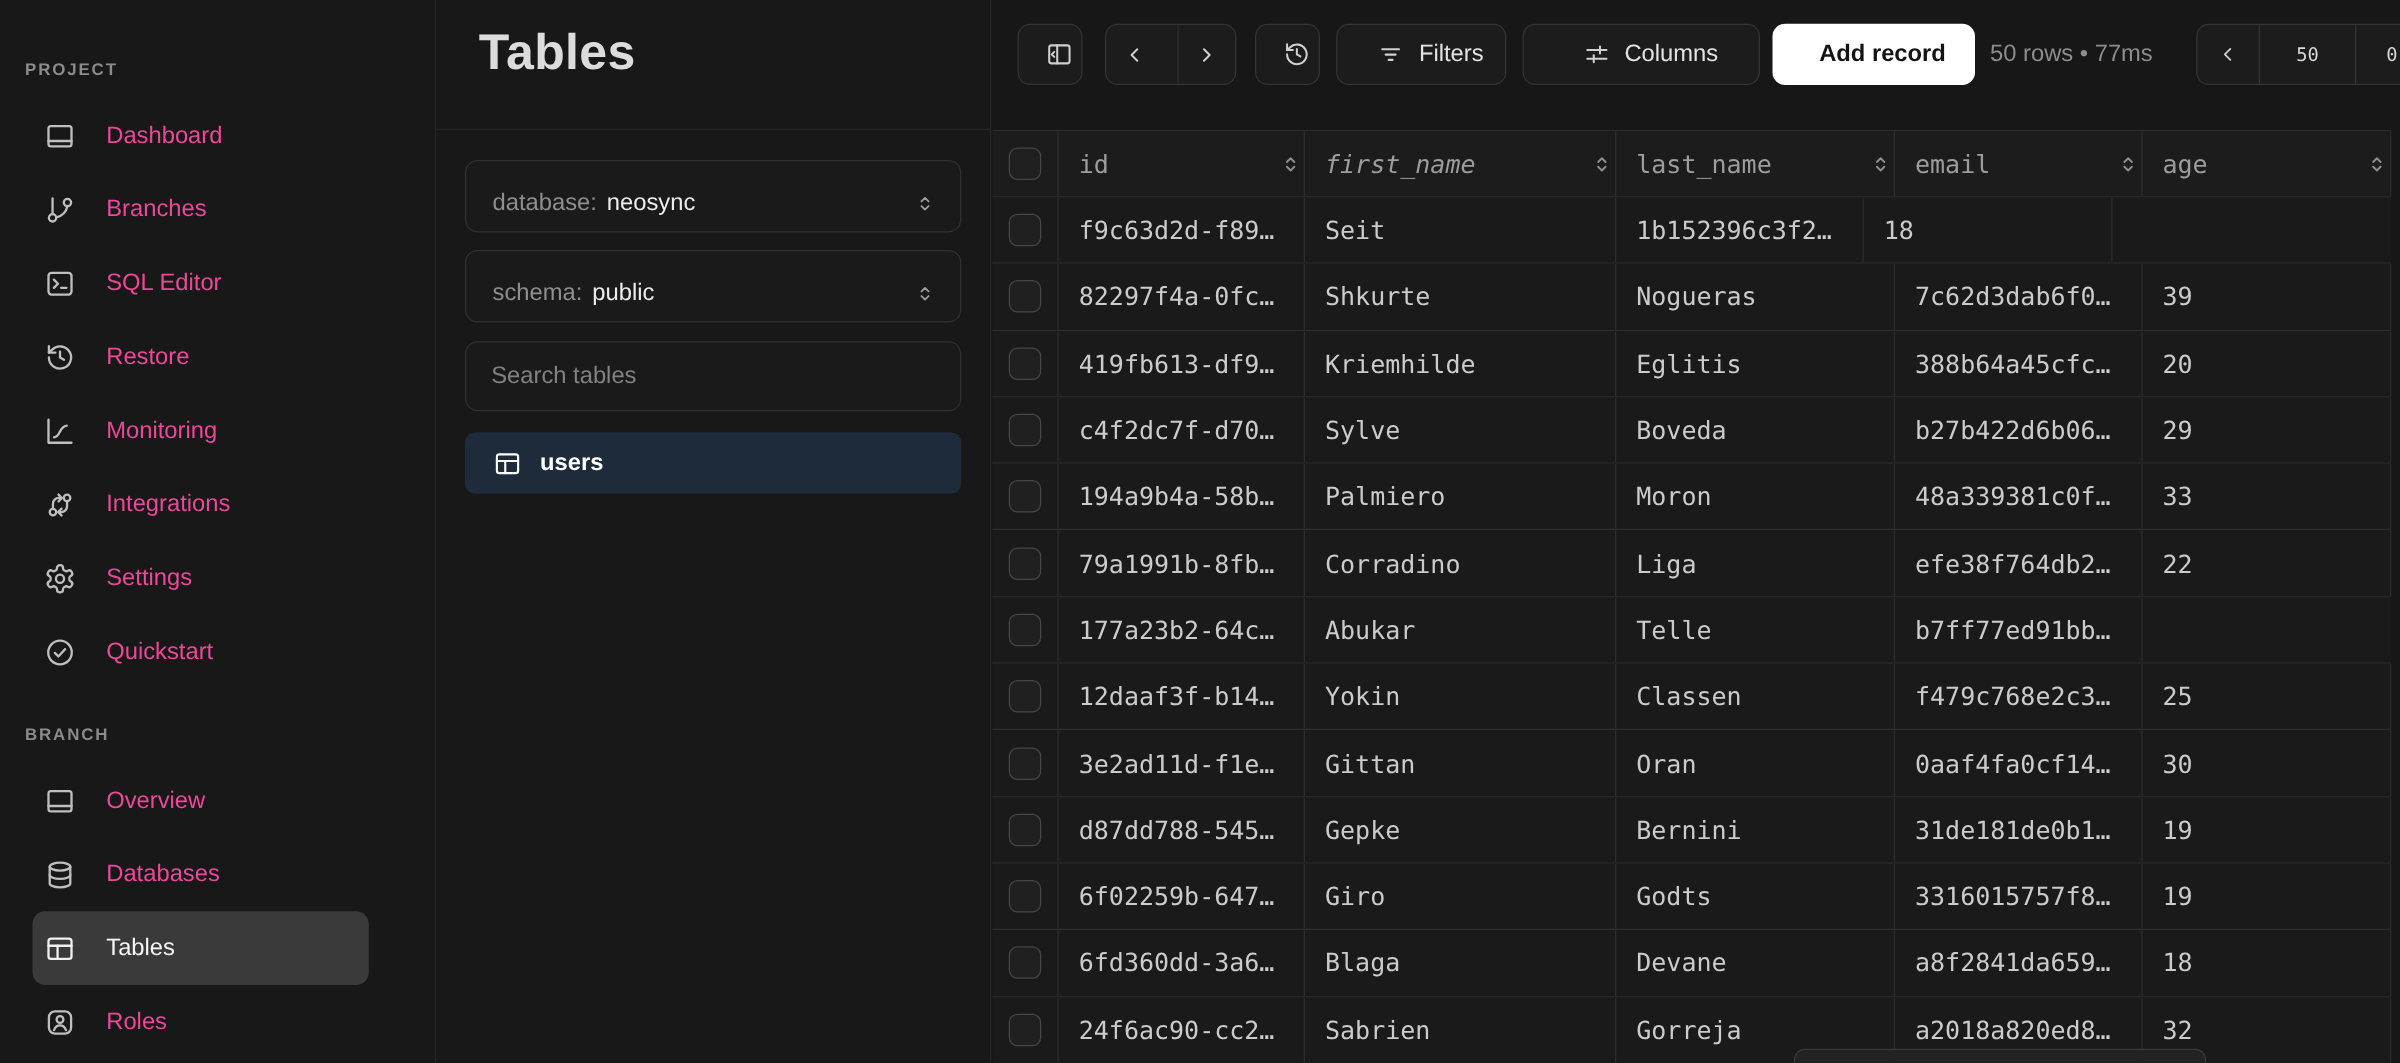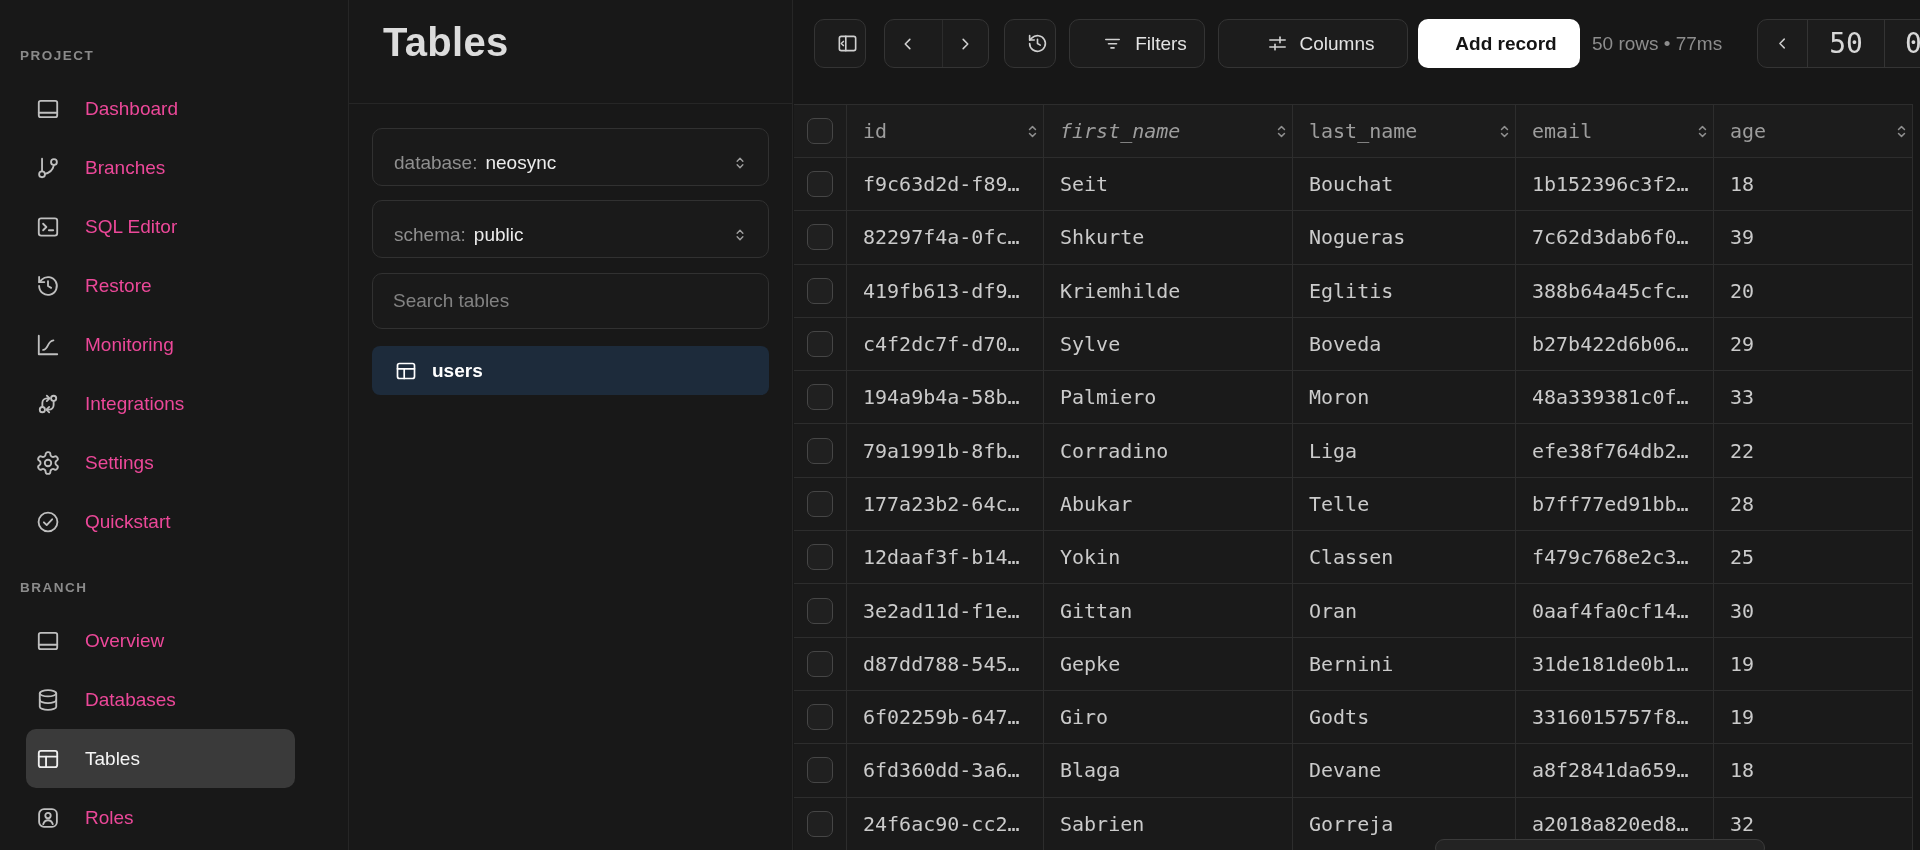--- a/index.html
+++ b/index.html
@@ -43,21 +43,21 @@
   .tbtn .icn { width:23px; height:23px; color:#d0d0d0; }
   .navgroup { padding:0; }
   .navhalf { width:52px; height:100%; display:flex; align-items:center; justify-content:center; color:#c9c9c9; cursor:pointer; }
   .navhalf + .navhalf { border-left:1px solid #2c2c2c; }
   .navhalf .icn { width:22px; height:22px; }
   .add-btn { background:#ffffff; color:#141414; font-weight:600; border:none; }
   .stats { position:absolute; left:798px; top:19px; height:49px; line-height:49px; color:#8d8d8d; font-size:19px; white-space:nowrap; }
   .pager { position:absolute; left:963px; top:19px; height:49px; width:200px; border:1px solid #343434; border-radius:10px 0 0 10px; display:flex; background:#1c1c1c; overflow:hidden; }
   .pager-btn { width:49px; display:flex; align-items:center; justify-content:center; color:#cccccc; cursor:pointer; flex:none; }
   .pager-btn .icn { width:21px; height:21px; }
-  .pager-cell { border-left:1px solid #343434; display:flex; align-items:center; justify-content:center; font-family:"DejaVu Sans Mono",monospace; font-size:28px; color:#d8d8d8; flex:none; }
+  .pager-cell { border-left:1px solid #343434; display:flex; align-items:center; justify-content:center; font-family:"DejaVu Sans Mono",monospace; font-size:15px; color:#d8d8d8; flex:none; }
   .pager-size { width:77px; }
   .pager-offset { width:58px; }
 
   
   .grid { position:absolute; left:0; top:104px; width:1119px; border-top:1px solid #2d2d2d; font-family:"DejaVu Sans Mono",monospace; }
   .grow { display:flex; height:53.3px; border-bottom:1px solid #2d2d2d; background:#1a1a1a; }
   .grow.ghead { height:53px; background:#1c1c1c; }
   .gcell { flex:none; border-right:1px solid #2d2d2d; display:flex; align-items:center; padding-left:16px; font-size:20px; color:#cbcbcb; white-space:nowrap; overflow:hidden; }
   .ghead .gcell { color:#9d9d9d; }
   .gcell.cbxcell { padding:0; justify-content:center; }
@@ -366,21 +366,20 @@
               </svg>
             </span>
           </div>
         </div>
         <div class="grow">
           <div class="gcell cbxcell" style="width: 53px;">
             <span class="cbx"></span>
           </div>
           <div class="gcell" style="width: 197px;">f9c63d2d-f89…</div>
           <div class="gcell" style="width: 249px;">Seit</div>
-          <div class="gcell" style="width: 223px;">Bouchat</div>
           <div class="gcell" style="width: 198px;">1b152396c3f2…</div>
           <div class="gcell" style="width: 199px;">18</div>
         </div>
         <div class="grow">
           <div class="gcell cbxcell" style="width: 53px;">
             <span class="cbx"></span>
           </div>
           <div class="gcell" style="width: 197px;">82297f4a-0fc…</div>
           <div class="gcell" style="width: 249px;">Shkurte</div>
           <div class="gcell" style="width: 223px;">Nogueras</div>
@@ -428,21 +427,20 @@
           <div class="gcell" style="width: 199px;">22</div>
         </div>
         <div class="grow">
           <div class="gcell cbxcell" style="width: 53px;">
             <span class="cbx"></span>
           </div>
           <div class="gcell" style="width: 197px;">177a23b2-64c…</div>
           <div class="gcell" style="width: 249px;">Abukar</div>
           <div class="gcell" style="width: 223px;">Telle</div>
           <div class="gcell" style="width: 198px;">b7ff77ed91bb…</div>
-          <div class="gcell" style="width: 199px;">28</div>
         </div>
         <div class="grow">
           <div class="gcell cbxcell" style="width: 53px;">
             <span class="cbx"></span>
           </div>
           <div class="gcell" style="width: 197px;">12daaf3f-b14…</div>
           <div class="gcell" style="width: 249px;">Yokin</div>
           <div class="gcell" style="width: 223px;">Classen</div>
           <div class="gcell" style="width: 198px;">f479c768e2c3…</div>
           <div class="gcell" style="width: 199px;">25</div>

